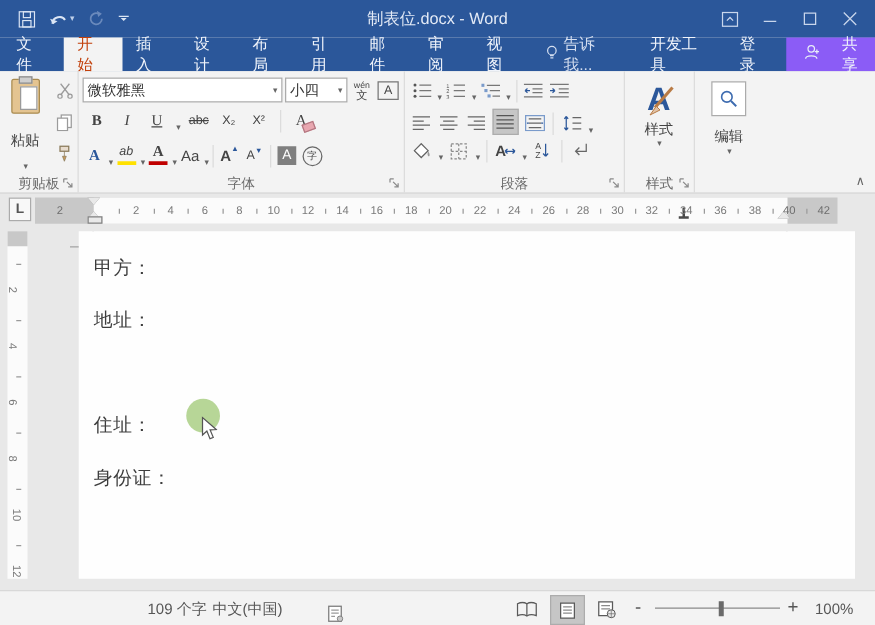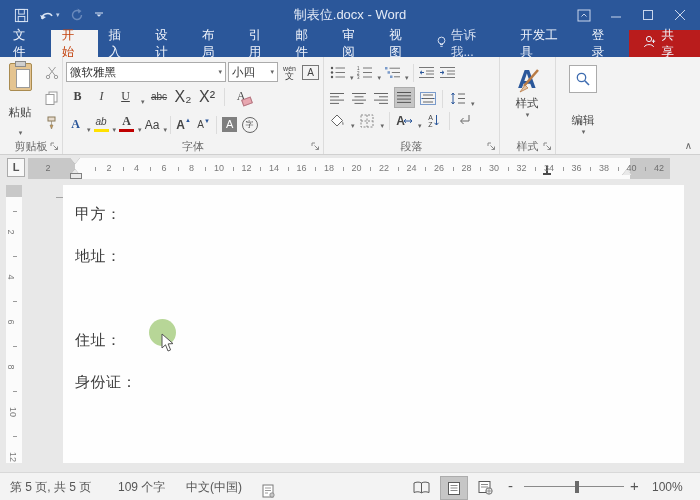--- a/index.html
+++ b/index.html
@@ -45,21 +45,21 @@
   .combo .cv{flex:1;overflow:hidden;white-space:nowrap;}
   .frow{position:absolute;display:flex;align-items:flex-end;gap:2px;}
   .colorbar{position:absolute;left:2px;right:2px;bottom:2px;height:3px;}
   .ab-hl{position:relative;padding-bottom:3px;}
   .phonetic{display:flex;flex-direction:column;align-items:center;line-height:1;font-size:7px;color:#444;}
   .phonetic .b{font-size:9px;}
   .boxA{border:1px solid #777;font-size:10px;line-height:13px;width:15px;text-align:center;color:#444;}
   .shadeA{background:#7F7F7F;color:#FFF;width:15px;text-align:center;font-size:11px;line-height:15px;}
   .encircle{width:14px;height:14px;border:1px solid #666;border-radius:50%;font-size:8px;line-height:14px;text-align:center;color:#444;}
   .eraser{position:absolute;right:-1px;bottom:1px;width:8px;height:5px;background:#E8A7B0;border:1px solid #B27781;transform:rotate(-20deg);}
-  .supsub{font-size:16px;}
+  .supsub{font-size:10px;}
   
   .g-para{left:324px;width:175px;}
   .sel{background:#C6C6C6;border:1px solid #ACACAC;}
   
   .g-styles{left:500px;width:55px;}
   .g-edit{left:556px;width:64px;border-right:none;}
   .bigbtn{position:absolute;left:4px;top:5px;width:46px;height:74px;display:flex;flex-direction:column;align-items:center;justify-content:flex-start;color:#444;font-size:11.5px;}
   .bigA{position:relative;width:30px;height:34px;}
   .bigA .A{font-size:26px;color:#2B579A;font-weight:bold;line-height:34px;display:block;text-align:center;}
   .searchbox{width:26px;height:26px;background:#FFF;border:1px solid #ABABAB;display:flex;align-items:center;justify-content:center;margin-top:3px;}
@@ -196,21 +196,21 @@
           </svg></span>
         <span>告诉我...</span>
       </div>
       <div class="tab">
         <span>开发工具</span>
       </div>
       <div class="tabspacer"></div>
       <div class="tab tab-signin">
         <span>登录</span>
       </div>
-      <div class="tab tab-share" style="background: #b91c1c;">
+      <div class="tab tab-share" style="background: #8b5cf6; text-align: right;">
         <span><svg width="14" height="14" viewBox="0 0 14 14">
             <circle cx="6" cy="4" r="2.6" fill="none" stroke="#E8EEF8"></circle>
             <path d="M1.5 12 C1.5 8.8 10.5 8.8 10.5 12" fill="none" stroke="#E8EEF8"></path>
             <path d="M10.5 4.5 V8 M8.8 6.2 H12.2" stroke="#E8EEF8"></path>
           </svg></span>
         <span>共享</span>
       </div>
     </div>
 
   <div class="ribbon">
@@ -476,21 +476,21 @@
     </div>
 
     <div class="group g-edit">
       <div class="bigbtn">
         <span class="searchbox">
           <svg width="16" height="16" viewBox="0 0 16 16">
               <circle cx="6.5" cy="6.5" r="4.2" fill="none" stroke="#3E6CB0" stroke-width="1.3"></circle>
               <line x1="9.8" y1="9.8" x2="14" y2="14" stroke="#3E6CB0" stroke-width="1.6"></line>
             </svg>
         </span>
-        <span style="margin-top:20px;">编辑</span>
+        <span style="margin-top:9px;">编辑</span>
         <span class="caret">▾</span>
       </div>
     </div>
 
     <span class="collapse">∧</span>
   </div>
 
   <div class="rulerrow">
     <div class="tabsel">L</div>
     <div class="hruler" id="hruler">
@@ -574,23 +574,22 @@
         <div class="docline" style="top: 62px;">地址：</div>
         <div class="docline" style="top: 20px;">甲方：</div>
       <div class="clickdot" id="clickdot" style="left: 86px; top: 134px; background: rgb(175, 209, 140);"></div>
       <svg class="cursor" style="left:98px;top:148px;" width="13" height="19" viewBox="0 0 13 19">
         <path d="M1 1 L1 15 L4.5 11.8 L7 18 L9.6 16.9 L7.1 10.9 L12 10.6 Z" fill="#FFF" stroke="#555" stroke-width="1"></path>
       </svg>
     </div>
   </div>
 
   <div class="statusbar">
-    <span class="sb-item" style="left:10px;">第 5 页, 共 5 页</span>
     <span class="sb-item" style="left:118px;">109 个字</span>
-    <span class="sb-item" style="left:186px;">中文(中国)</span>
+    <span class="sb-item" style="left:170px;">中文(中国)</span>
     <span class="sb-item" style="left:262px;top:7px;height:14px;">
       <svg width="13" height="14" viewBox="0 0 13 14">
           <rect x="1" y="1" width="10" height="12" fill="#FFF" stroke="#7A7A7A"></rect>
           <path d="M3 4 H9 M3 6.5 H9 M3 9 H6" stroke="#9A9A9A"></path>
           <circle cx="10" cy="11" r="2.2" fill="#C8C8C8" stroke="#7A7A7A" stroke-width="0.7"></circle>
         </svg>
     </span>
 
     <span class="viewbtn" style="left:408px;">
       <svg width="17" height="13" viewBox="0 0 17 13">

